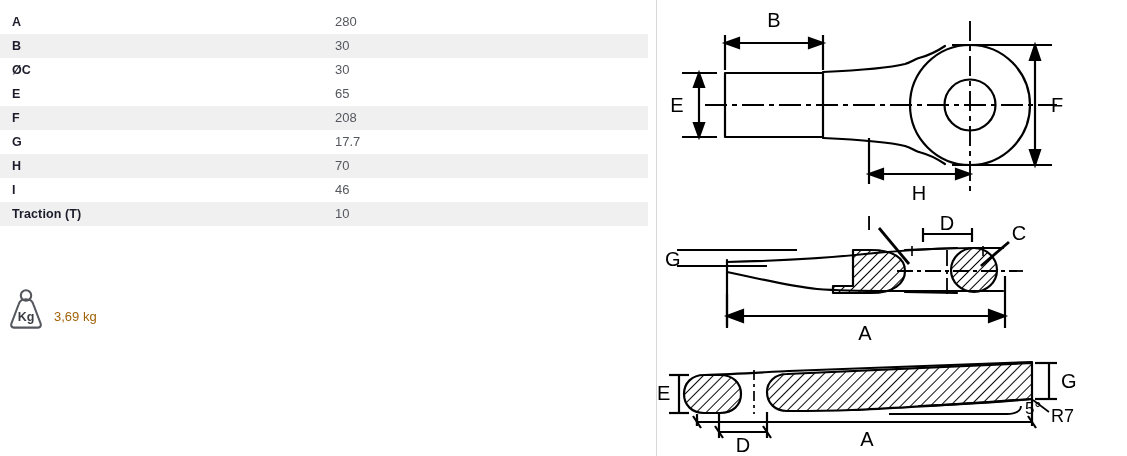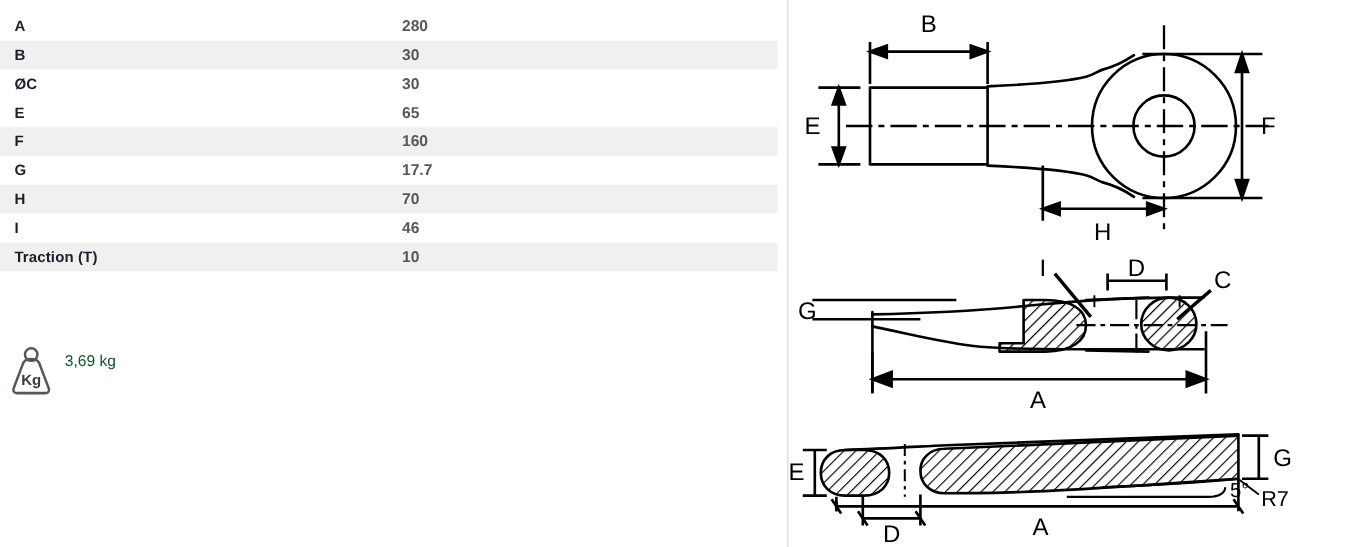--- a/index.html
+++ b/index.html
@@ -41,38 +41,38 @@
   #spec-table td.k {
     width: 335px;
     padding-left: 12px;
     font-size: 12.5px;
     font-weight: bold;
     color: #1c1c2b;
     letter-spacing: .1px;
   }
   #spec-table td.v {
     font-size: 13px;
-    font-weight: bold;
+    font-weight: normal;
     color: #55575e;
   }
 
   
   #weight-block {
     position: absolute;
     left: 6px; top: 286px;
     display: flex;
     align-items: flex-start;
     gap: 8px;
   }
   #weight-icon { width: 40px; height: 44px; display:block; }
   #weight-text {
     font-size: 13px;
-    color: #14532d;
+    color: #a16207;
     position: relative;
-    top: 7px;
+    top: 23px;
   }
 
   
   #divider {
     position: absolute;
     left: 656px; top: 0;
     width: 1px; height: 456px;
     background: #d7d7d7;
   }
 
@@ -111,21 +111,21 @@
         <tr>
           <td class="k">ØC</td>
           <td class="v">30</td>
         </tr>
         <tr>
           <td class="k">E</td>
           <td class="v">65</td>
         </tr>
         <tr class="striped">
           <td class="k">F</td>
-          <td class="v">160</td>
+          <td class="v">208</td>
         </tr>
         <tr>
           <td class="k">G</td>
           <td class="v">17.7</td>
         </tr>
         <tr class="striped">
           <td class="k">H</td>
           <td class="v">70</td>
         </tr>
         <tr>

